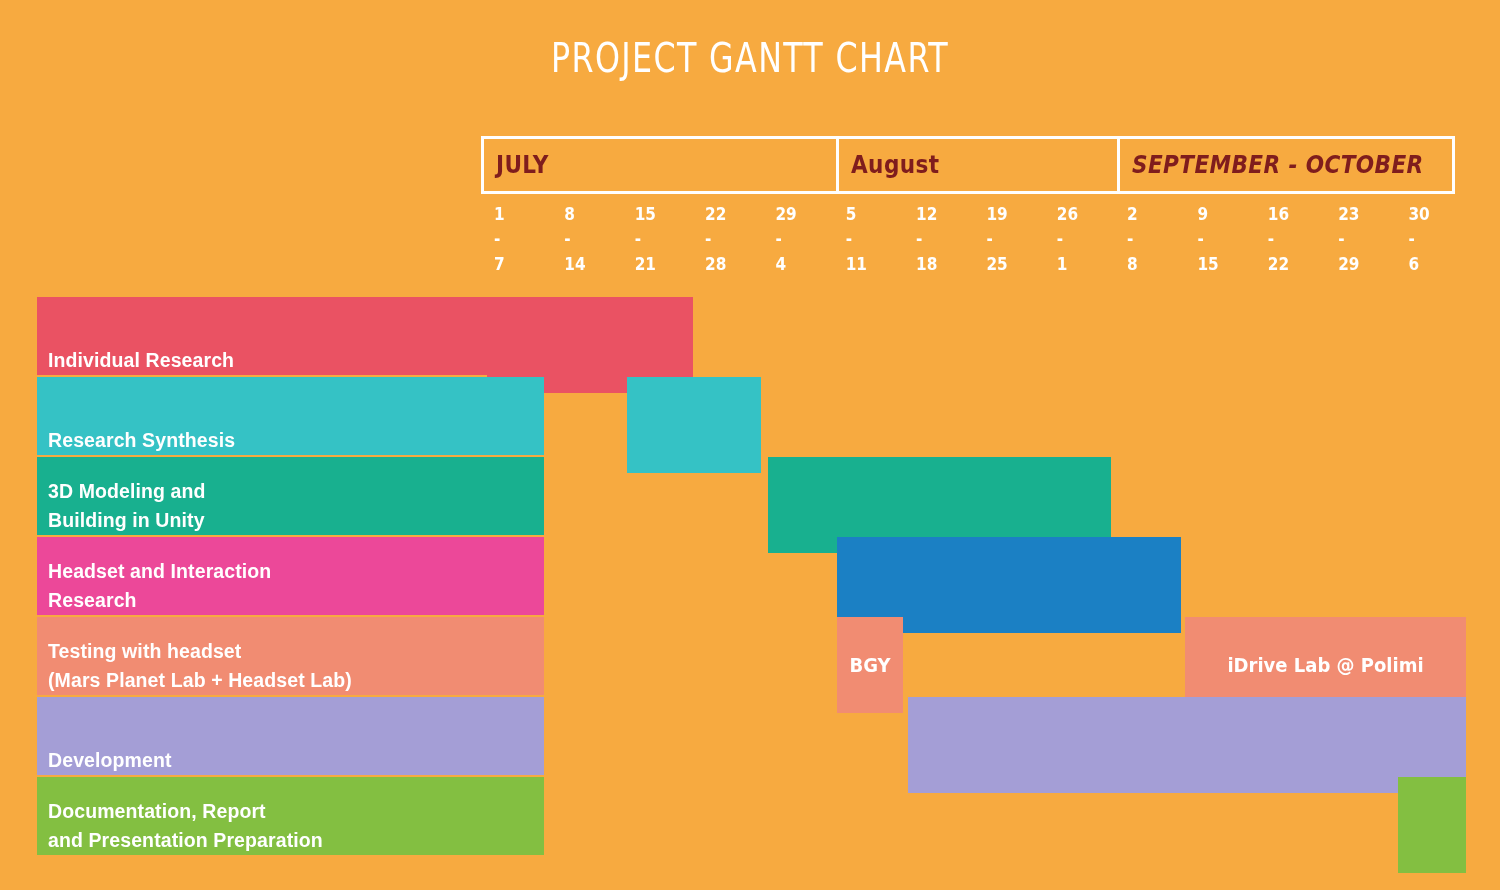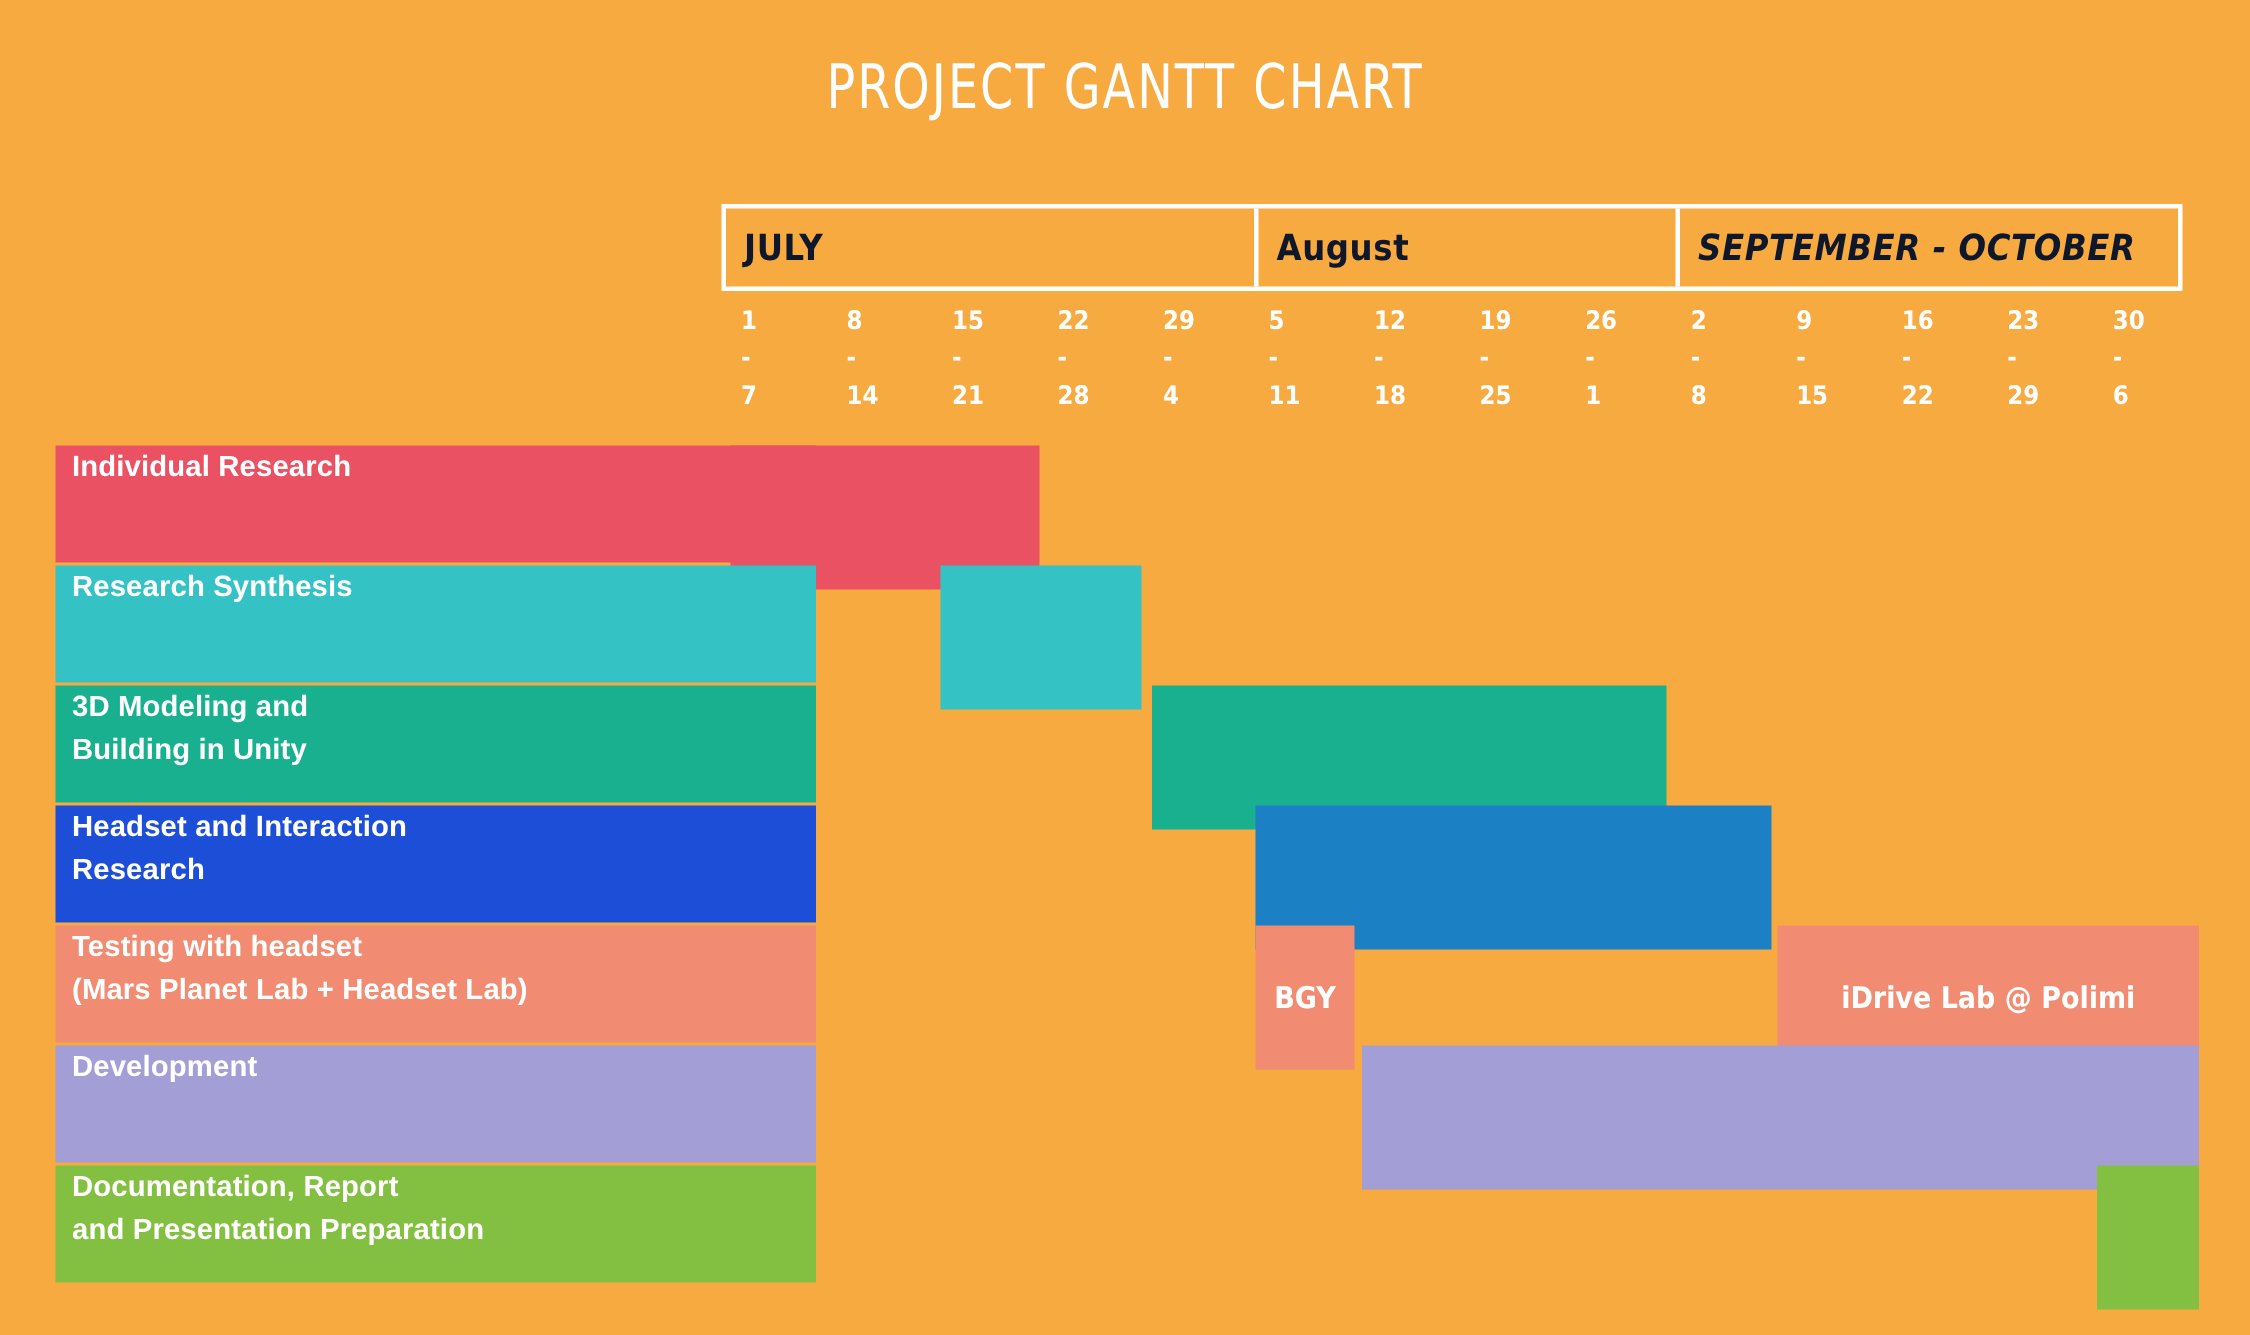--- a/index.html
+++ b/index.html
@@ -42,21 +42,21 @@
     border: 3px solid #FFFFFF;
     box-sizing: content-box;
     display: flex;
   }
   .month-cell {
     display: flex;
     align-items: center;
     height: 100%;
     box-sizing: border-box;
     padding-left: 12px;
-    color: #0f172a;
+    color: #7f1d1d;
     font-family: "DejaVu Sans Condensed", "Liberation Sans Narrow", "Liberation Sans", sans-serif;
     font-size: 24px;
     font-weight: bold;
     letter-spacing: 0.4px;
     white-space: nowrap;
   }
   .month-cell + .month-cell {
     border-left: 3px solid #FFFFFF;
   }
   .month-cell.m0 { width: 352px; }
@@ -98,21 +98,21 @@
   }
   .row-label {
     position: absolute;
     left: 37px;
     top: 0;
     width: 507px;
     height: 78px;
     box-sizing: border-box;
     display: flex;
     flex-direction: column;
-    justify-content: flex-start;
+    justify-content: flex-end;
     padding-left: 11px;
     color: #FFFFFF;
     font-size: 19.5px;
     font-weight: bold;
     line-height: 29px;
     letter-spacing: 0.1px;
   }
   .row-label .l2 { display: block; }
   .bar {
     position: absolute;
@@ -236,21 +236,21 @@
     <div class="row-label" style="background:#18B08F">
       <span class="l1">3D Modeling and</span>
       <span class="l2">Building in Unity</span>
     </div>
     <div class="bar" style="left:768px;width:343px;background:#18B08F">
       <span></span>
     </div>
   </div>
 
   <div class="gantt-row">
-    <div class="row-label" style="background:#1d4ed8">
+    <div class="row-label" style="background:#ec4899">
       <span class="l1">Headset and Interaction</span>
       <span class="l2">Research</span>
     </div>
     <div class="bar" style="left:837px;width:344px;background:#1B80C4">
       <span></span>
     </div>
   </div>
 
   <div class="gantt-row">
     <div class="row-label" style="background:#F18C72">

